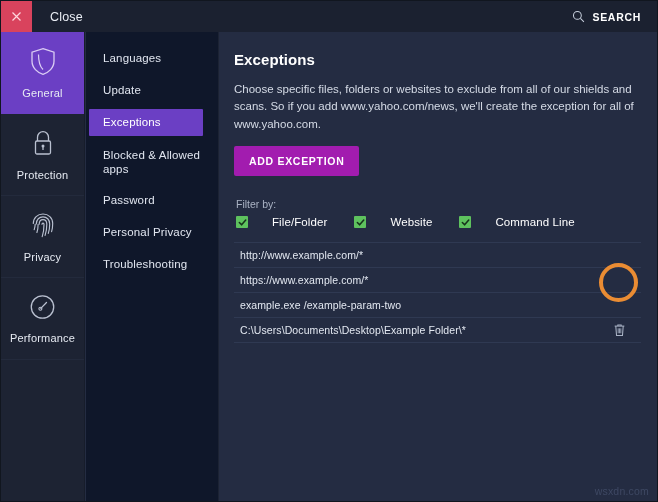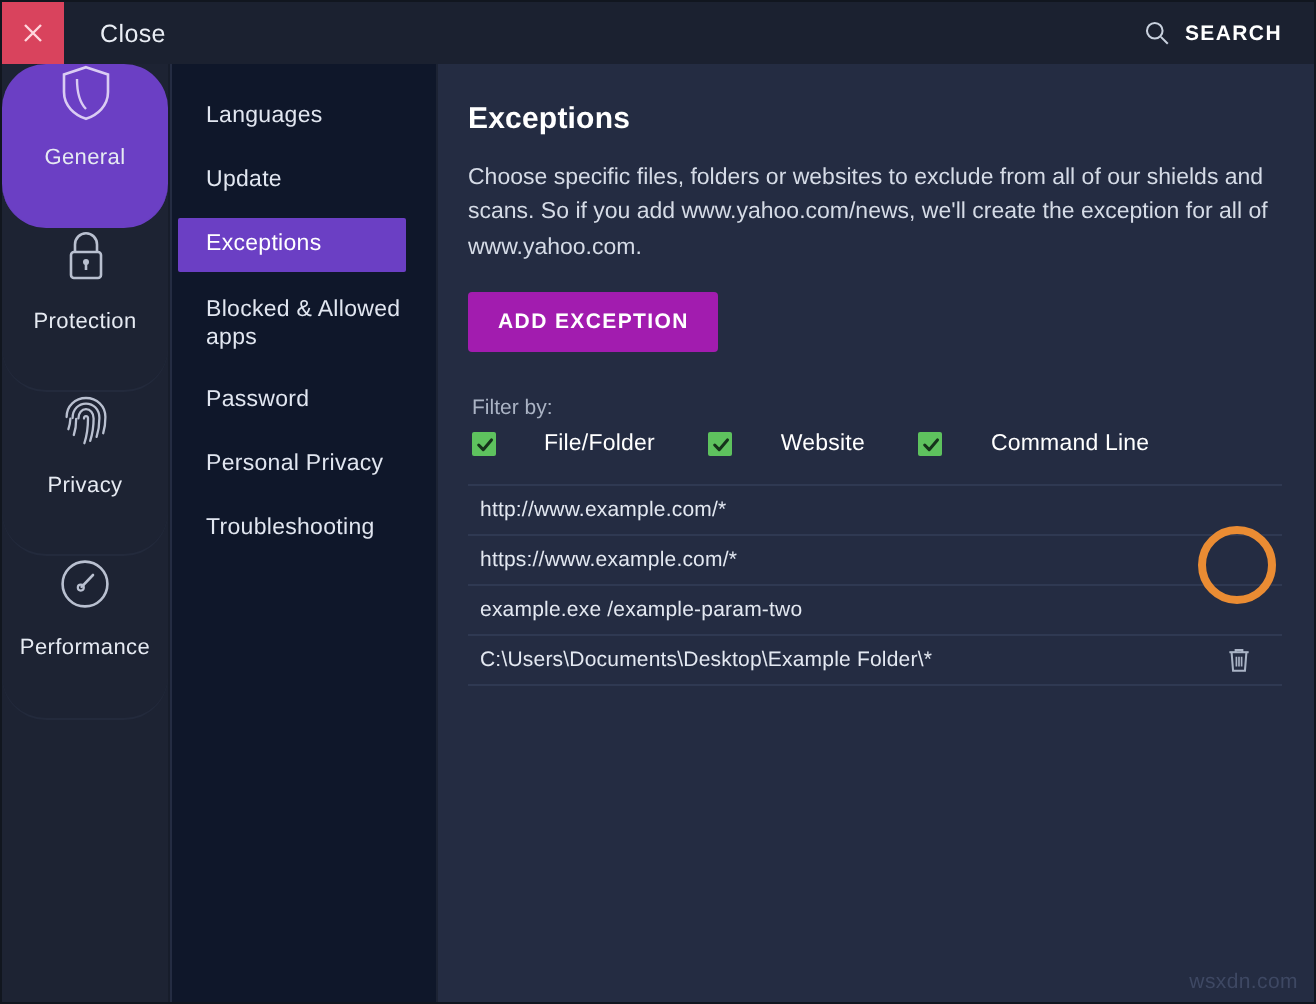--- a/index.html
+++ b/index.html
@@ -77,25 +77,25 @@
     background: #1d2333;
     border-right: 1px solid #171d2b;
     box-sizing: border-box;
   }
   .rail-item {
     position: relative;
     height: 82px;
     display: flex;
     flex-direction: column;
     align-items: center;
+    justify-content: center;
     gap: 7px;
     cursor: pointer;
     border-bottom: 1px solid #232a3c;
     box-sizing: border-box;
-    border-radius: 22px;
   }
   .rail-item.active {
     background: #6b3fc4;
     border-bottom-color: #6b3fc4;
   }
   .rail-icon { opacity: .92; }
   .rail-label {
     color: #e6eaf2;
     font-size: 11px;
     letter-spacing: .2px;

